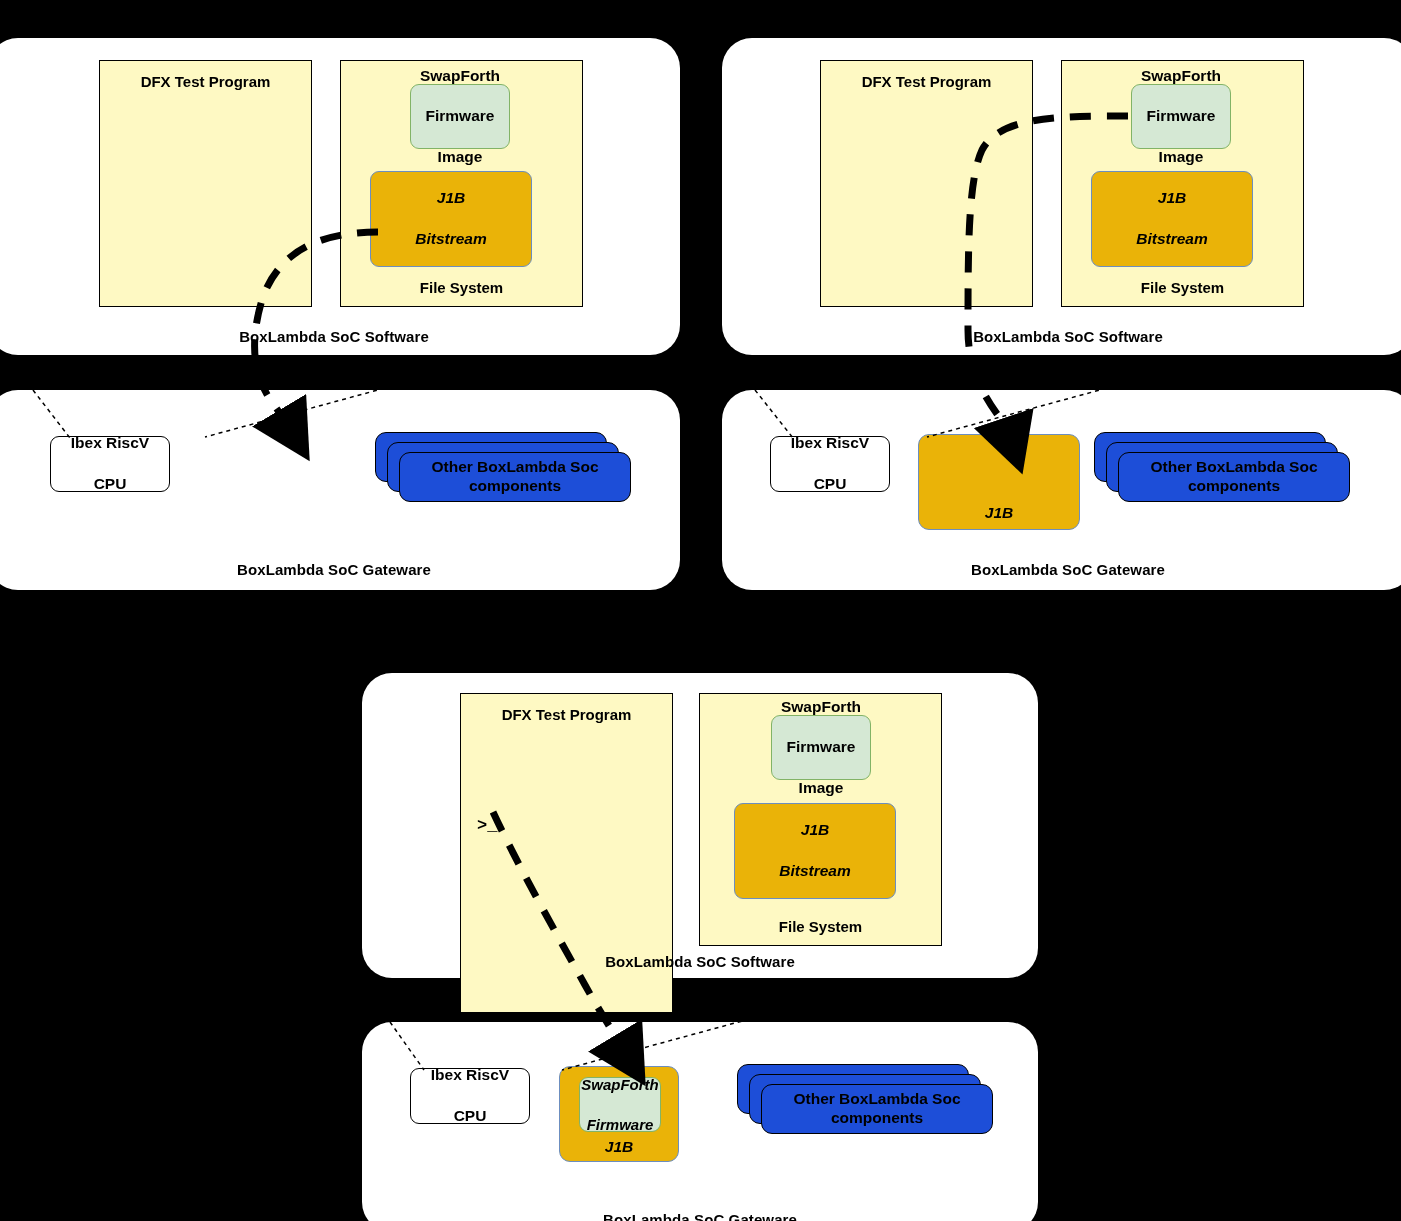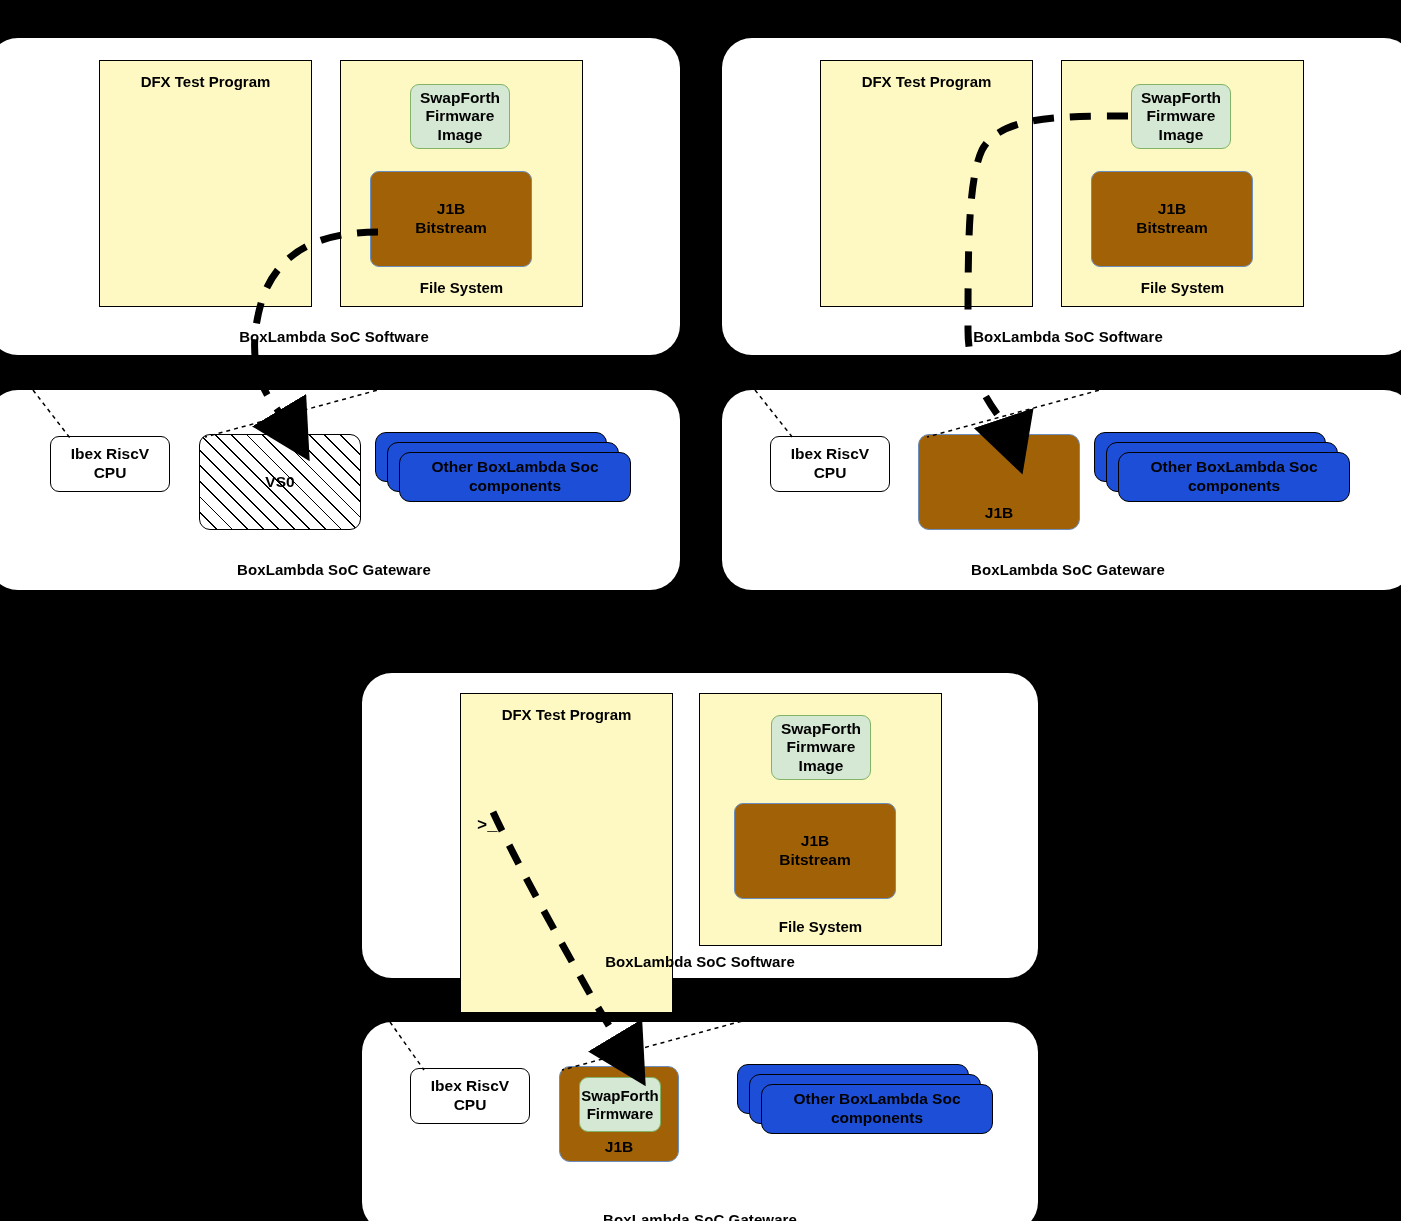--- a/index.html
+++ b/index.html
@@ -14,23 +14,23 @@
   
   .sqbox{position:absolute;background:#fef9c3;border:1.6px solid #000;}
   .sqbox-title{position:absolute;left:0;right:0;text-align:center;
                font-size:15px;font-weight:bold;}
   .sqbox-footer{position:absolute;left:0;right:0;text-align:center;
                 font-size:15px;font-weight:bold;margin-top:24px;}
 
   
   .chip{position:absolute;border-radius:9px;display:flex;align-items:center;
         justify-content:center;text-align:center;line-height:1.20;
-        font-size:15.5px;font-weight:bold;box-sizing:border-box;}
+        font-size:15.5px;font-weight:bold;box-sizing:border-box;gap:22px;}
   .chip.green{background:#d5e8d4;border:1.4px solid #82b366;}
-  .chip.blue {background:#a16207;border:1.4px solid #6c8ebf;}
+  .chip.blue {background:#eab308;border:1.4px solid #6c8ebf;font-style:italic;}
   .chip.plain{background:#ffffff;border:1.5px solid #000;}
 
   .chip-bottom{position:absolute;left:0;right:0;bottom:4px;text-align:center;
                font-size:15.5px;font-weight:bold;}
 
   
   .hatch{position:absolute;border-radius:11px;border:1.6px solid #000;
          box-sizing:border-box;
          background-image:repeating-linear-gradient(45deg,
             #000 0px,#000 1.3px,
@@ -81,23 +81,20 @@
   <div class="panel-label" style="bottom:10px;">BoxLambda SoC Software</div>
 </div>
 
 <div class="panel" style="left:-12px;top:390px;width:692px;height:200px;">
 
   <div class="chip plain" style="left:62px;top:46px;width:120px;height:56px;flex-direction:column;">
     <span>Ibex RiscV</span>
     <span>CPU</span>
   </div>
 
-  <div class="hatch" style="left:211px;top:44px;width:162px;height:96px;">
-    <span>VS0</span>
-  </div>
 
   <div class="stack" style="left:387px;top:42px;width:262px;height:74px;">
     <div class="lay" style="left:0px;top:0px;width:232px;height:50px;"></div>
     <div class="lay" style="left:12px;top:10px;width:232px;height:50px;"></div>
     <div class="lay front" style="left:24px;top:20px;width:232px;height:50px;flex-direction:column;">
       <span>Other BoxLambda Soc</span>
       <span>components</span>
     </div>
   </div>
 

